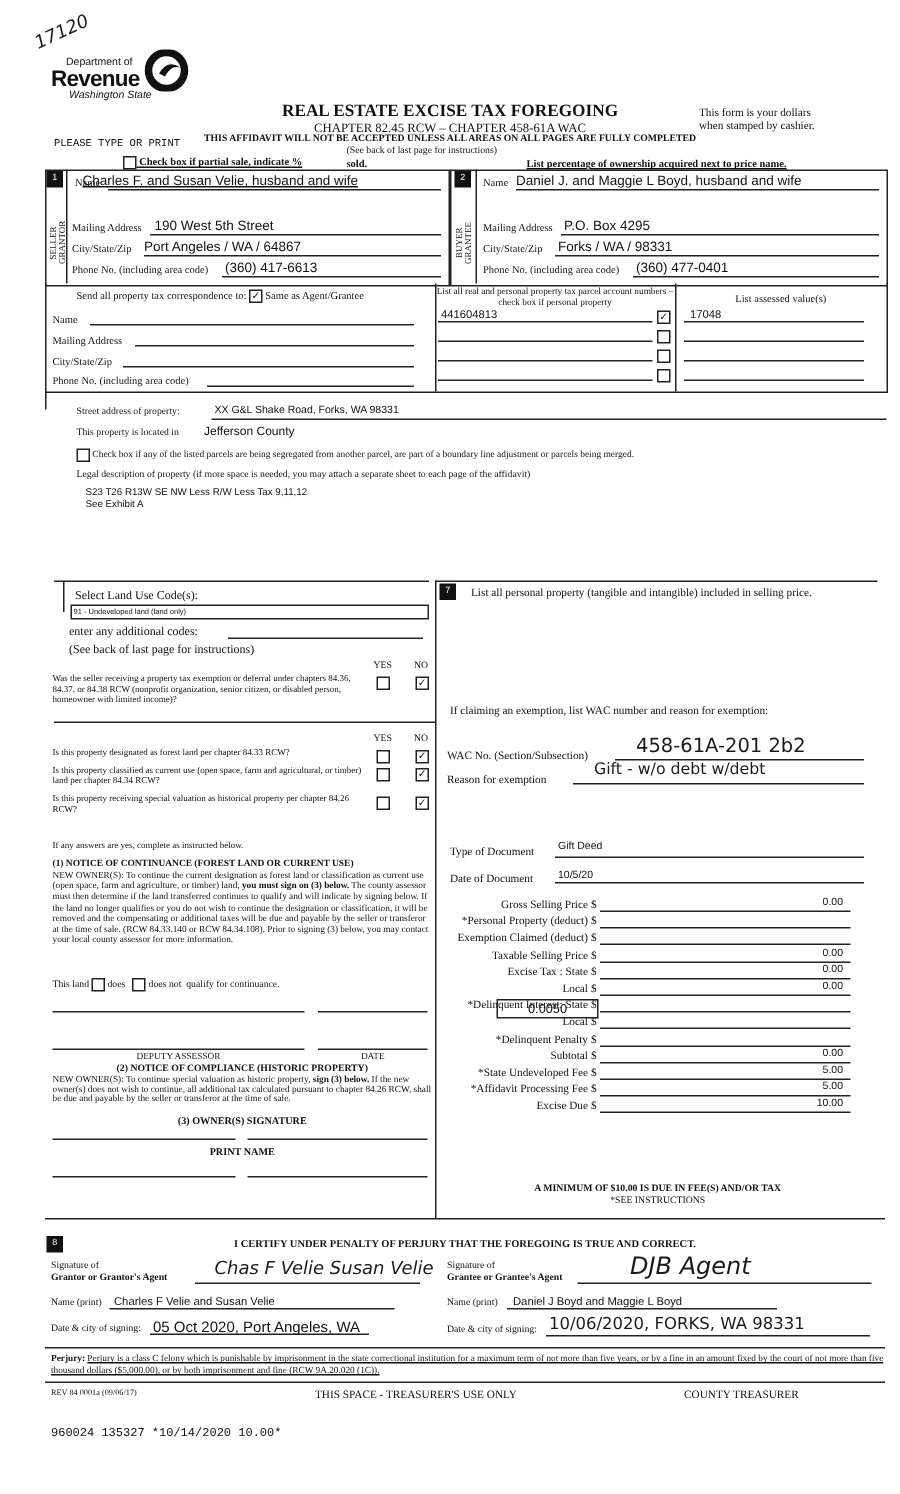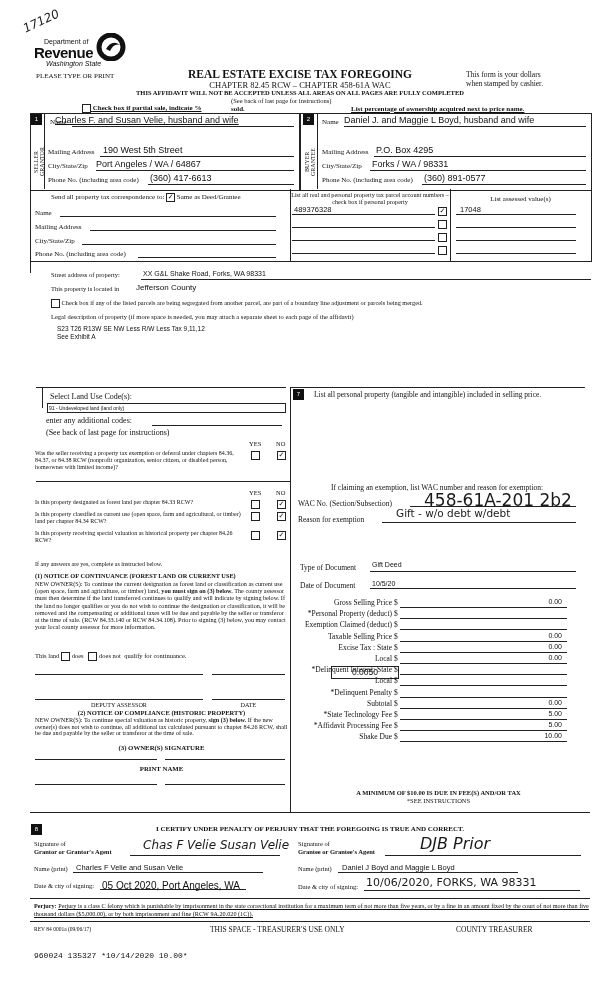--- a/index.html
+++ b/index.html
@@ -36,21 +36,21 @@
   <div class="abs sans" style="left:0;top:11px;font-size:15px;font-weight:bold;letter-spacing:-0.5px;">Revenue</div>
   <div class="abs sans" style="left:12px;top:27px;font-size:7px;font-style:italic;">Washington State</div>
   <svg class="abs" style="left:62px;top:0;" width="30" height="28" viewBox="0 0 30 28">
     <circle cx="15" cy="14" r="12" fill="none" stroke="#111" stroke-width="5"></circle>
     <path d="M10 16 Q16 6 24 12 Q18 10 14 18 Z" fill="#111"></path>
   </svg>
 </div>
 
 <div class="abs" style="left:0;top:68px;width:600px;text-align:center;font-size:11.5px;font-weight:bold;">REAL ESTATE EXCISE TAX FOREGOING</div>
 <div class="abs" style="left:0;top:80px;width:600px;text-align:center;font-size:8.5px;">CHAPTER 82.45 RCW – CHAPTER 458-61A WAC</div>
-<div class="abs" style="left:36px;top:72px;font-size:7px;">PLEASE TYPE OR PRINT</div>
+<div class="abs" style="left:36px;top:92px;font-size:7px;font-family:Liberation Mono, monospace;">PLEASE TYPE OR PRINT</div>
 <div class="abs" style="left:466px;top:70px;font-size:7.5px;">This form is your dollars</div>
 <div class="abs" style="left:466px;top:79px;font-size:7.5px;">when stamped by cashier.</div>
 <div class="abs" style="left:0;top:89px;width:600px;text-align:center;font-size:6.5px;font-weight:bold;">THIS AFFIDAVIT WILL NOT BE ACCEPTED UNLESS ALL AREAS ON ALL PAGES ARE FULLY COMPLETED</div>
 <div class="abs" style="left:231px;top:97px;font-size:6.5px;">(See back of last page for instructions)</div>
 <div class="abs" style="left:82px;top:104px;font-size:7px;font-weight:bold;text-decoration:underline;">
   <span class="cb"></span>
   <span>Check box if partial sale, indicate %</span>
 </div>
 <div class="abs" style="left:231px;top:105px;font-size:7px;font-weight:bold;">sold.</div>
 <div class="abs" style="left:351px;top:105px;font-size:7px;font-weight:bold;text-decoration:underline;">List percentage of ownership acquired next to price name.</div>
@@ -81,47 +81,47 @@
 <div class="abs" style="left:322px;top:118px;font-size:7px;">Name</div>
 <div class="abs val" style="left:344px;top:115px;">Daniel J. and Maggie L Boyd, husband and wife</div>
 <div class="line" style="left:344px;top:126px;width:242px;"></div>
 <div class="abs" style="left:322px;top:148px;font-size:7px;">Mailing Address</div>
 <div class="abs val" style="left:376px;top:145px;">P.O. Box 4295</div>
 <div class="line" style="left:374px;top:156px;width:212px;"></div>
 <div class="abs" style="left:322px;top:162px;font-size:7px;">City/State/Zip</div>
 <div class="abs val" style="left:372px;top:159px;">Forks / WA / 98331</div>
 <div class="line" style="left:370px;top:170px;width:216px;"></div>
 <div class="abs" style="left:322px;top:176px;font-size:7px;">Phone No. (including area code)</div>
-<div class="abs val" style="left:424px;top:173px;">(360) 891-0577</div>
+<div class="abs val" style="left:424px;top:173px;">(360) 477-0401</div>
 <div class="line" style="left:422px;top:184px;width:164px;"></div>
 
 <div class="box" style="left:30px;top:189px;width:560px;height:72px;border-top:none;"></div>
 <div class="abs" style="left:290px;top:189px;width:1px;height:72px;background:#222;"></div>
 <div class="abs" style="left:450px;top:189px;width:1px;height:72px;background:#222;"></div>
 
 <div class="abs" style="left:51px;top:193px;font-size:7px;">
   <span>Send all property tax correspondence to:</span>
   <span class="cb" id="cb-same">✓</span>
-  <span>Same as Deed/Grantee</span>
+  <span>Same as Agent/Grantee</span>
 </div>
 <div class="abs" style="left:35px;top:209px;font-size:7px;">Name</div>
 <div class="line" style="left:60px;top:216px;width:216px;"></div>
 <div class="abs" style="left:35px;top:223px;font-size:7px;">Mailing Address</div>
 <div class="line" style="left:90px;top:230px;width:186px;"></div>
 <div class="abs" style="left:35px;top:237px;font-size:7px;">City/State/Zip</div>
 <div class="line" style="left:82px;top:244px;width:194px;"></div>
 <div class="abs" style="left:35px;top:250px;font-size:7px;">Phone No. (including area code)</div>
 <div class="line" style="left:138px;top:257px;width:138px;"></div>
 
 <div class="abs" style="left:291px;top:191px;width:158px;text-align:center;font-size:6.2px;line-height:7px;">List all real and personal property tax parcel account numbers – check box if personal property</div>
 <div class="abs" style="left:451px;top:195px;width:139px;text-align:center;font-size:7px;">List assessed value(s)</div>
 
 <div id="parcel-rows">
     <div>
-      <div class="abs smallval" style="left:294px;top:205px;font-size:7.5px;">489376328</div>
+      <div class="abs smallval" style="left:294px;top:205px;font-size:7.5px;">441604813</div>
        <div class="line" style="left:292px;top:214px;width:143px;"></div>
        <span class="cb abs" style="left:438px;top:207px;">✓</span>
        <div class="abs smallval" style="left:460px;top:205px;font-size:7.5px;">17048</div>
        <div class="line" style="left:456px;top:214px;width:120px;"></div>
     </div>
     <div>
       <div class="abs smallval" style="left:294px;top:218px;font-size:7.5px;"></div>
        <div class="line" style="left:292px;top:227px;width:143px;"></div>
        <span class="cb abs" style="left:438px;top:220px;"></span>
        <div class="abs smallval" style="left:460px;top:218px;font-size:7.5px;"></div>
@@ -218,23 +218,23 @@
 <div class="line" style="left:35px;top:759px;width:122px;"></div>
 <div class="line" style="left:165px;top:759px;width:120px;"></div>
 <div class="abs" style="left:35px;top:765px;width:253px;text-align:center;font-size:6.8px;font-weight:bold;">PRINT NAME</div>
 <div class="line" style="left:35px;top:784px;width:122px;"></div>
 <div class="line" style="left:165px;top:784px;width:120px;"></div>
 
 <div class="abs" style="left:290px;top:387px;width:1px;height:425px;background:#222;"></div>
 <div class="abs" style="left:290px;top:387px;width:295px;height:1px;background:#222;"></div>
 <div class="secnum" style="left:293px;top:389px;">7</div>
 <div class="abs" style="left:310px;top:390px;width:275px;font-size:7.5px;line-height:9px;text-indent:4px;">List all personal property (tangible and intangible) included in selling price.</div>
-<div class="abs" style="left:300px;top:483px;font-size:7.5px;margin-left:31px;">If claiming an exemption, list WAC number and reason for exemption:</div>
+<div class="abs" style="left:300px;top:469px;font-size:7.5px;">If claiming an exemption, list WAC number and reason for exemption:</div>
 <div class="abs" style="left:298px;top:499px;font-size:7.5px;">WAC No. (Section/Subsection)</div>
-<div class="abs hand" style="left:424px;top:490px;font-size:17px;font-style:normal;">458-61A-201 2b2</div>
+<div class="abs hand" style="left:424px;top:490px;font-size:13px;font-style:normal;">458-61A-201 2b2</div>
 <div class="line" style="left:410px;top:506px;width:166px;"></div>
 <div class="abs" style="left:298px;top:515px;font-size:7.5px;">Reason for exemption</div>
 <div class="abs hand" style="left:396px;top:507px;font-size:10.5px;font-style:normal;">Gift - w/o debt w/debt</div>
 <div class="line" style="left:382px;top:522px;width:194px;"></div>
 
 <div class="abs" style="left:300px;top:563px;font-size:7.5px;">Type of Document</div>
 <div class="abs smallval" style="left:372px;top:561px;">Gift Deed</div>
 <div class="line" style="left:370px;top:571px;width:206px;"></div>
 <div class="abs" style="left:300px;top:581px;font-size:7.5px;">Date of Document</div>
 <div class="abs smallval" style="left:372px;top:580px;">10/5/20</div>
@@ -295,33 +295,33 @@
        <span class="ul"></span>
        <span class="amt"></span>
     </div>
     <div class="fee-row" style="top: 699px;">
       <span class="lbl">Subtotal</span>
        <span class="dol">$</span>
        <span class="ul"></span>
        <span class="amt">0.00</span>
     </div>
     <div class="fee-row" style="top: 710px;">
-      <span class="lbl">*State Technology Fee</span>
+      <span class="lbl">*State Undeveloped Fee</span>
        <span class="dol">$</span>
        <span class="ul"></span>
        <span class="amt">5.00</span>
     </div>
     <div class="fee-row" style="top: 721px;">
       <span class="lbl">*Affidavit Processing Fee</span>
        <span class="dol">$</span>
        <span class="ul"></span>
        <span class="amt">5.00</span>
     </div>
     <div class="fee-row" style="top: 732px;">
-      <span class="lbl">Shake Due</span>
+      <span class="lbl">Excise Due</span>
        <span class="dol">$</span>
        <span class="ul"></span>
        <span class="amt">10.00</span>
     </div>
   </div>
 <div class="box" style="left:331px;top:666px;width:66px;height:11px;font-family:'Liberation Sans',sans-serif;font-size:8.5px;text-align:center;line-height:11px;">0.0050</div>
 
 <div class="abs" style="left:291px;top:789px;width:295px;text-align:center;font-size:6.5px;font-weight:bold;">A MINIMUM OF $10.00 IS DUE IN FEE(S) AND/OR TAX</div>
 <div class="abs" style="left:291px;top:797px;width:295px;text-align:center;font-size:6.5px;">*SEE INSTRUCTIONS</div>
 
@@ -335,21 +335,21 @@
 <div class="line" style="left:130px;top:855px;width:150px;"></div>
 <div class="abs" style="left:34px;top:865px;font-size:6.5px;">Name (print)</div>
 <div class="abs smallval" style="left:76px;top:863px;font-size:7.5px;">Charles F Velie and Susan Velie</div>
 <div class="line" style="left:73px;top:872px;width:190px;"></div>
 <div class="abs" style="left:34px;top:882px;font-size:6.5px;">Date &amp; city of signing:</div>
 <div class="abs smallval" style="left:102px;top:880px;font-size:10px;">05 Oct 2020, Port Angeles, WA</div>
 <div class="line" style="left:100px;top:889px;width:146px;"></div>
 
 <div class="abs" style="left:298px;top:840px;font-size:6.5px;">Signature of</div>
 <div class="abs" style="left:298px;top:848px;font-size:6.5px;font-weight:bold;">Grantee or Grantee's Agent</div>
-<div class="abs hand" style="left:420px;top:834px;font-size:16px;">DJB   Prior</div>
+<div class="abs hand" style="left:420px;top:834px;font-size:16px;">DJB   Agent</div>
 <div class="line" style="left:385px;top:855px;width:196px;"></div>
 <div class="abs" style="left:298px;top:865px;font-size:6.5px;">Name (print)</div>
 <div class="abs smallval" style="left:342px;top:863px;font-size:7.5px;">Daniel J Boyd and Maggie L Boyd</div>
 <div class="line" style="left:338px;top:872px;width:180px;"></div>
 <div class="abs" style="left:298px;top:883px;font-size:6.5px;">Date &amp; city of signing:</div>
 <div class="abs hand" style="left:366px;top:876px;font-size:11px;font-style:normal;">10/06/2020, FORKS, WA 98331</div>
 <div class="line" style="left:364px;top:890px;width:216px;"></div>
 
 <div class="abs" style="left:30px;top:898px;width:560px;height:1px;background:#222;"></div>
 <div class="abs" style="left:34px;top:902px;width:556px;font-size:6.2px;line-height:8px;">

